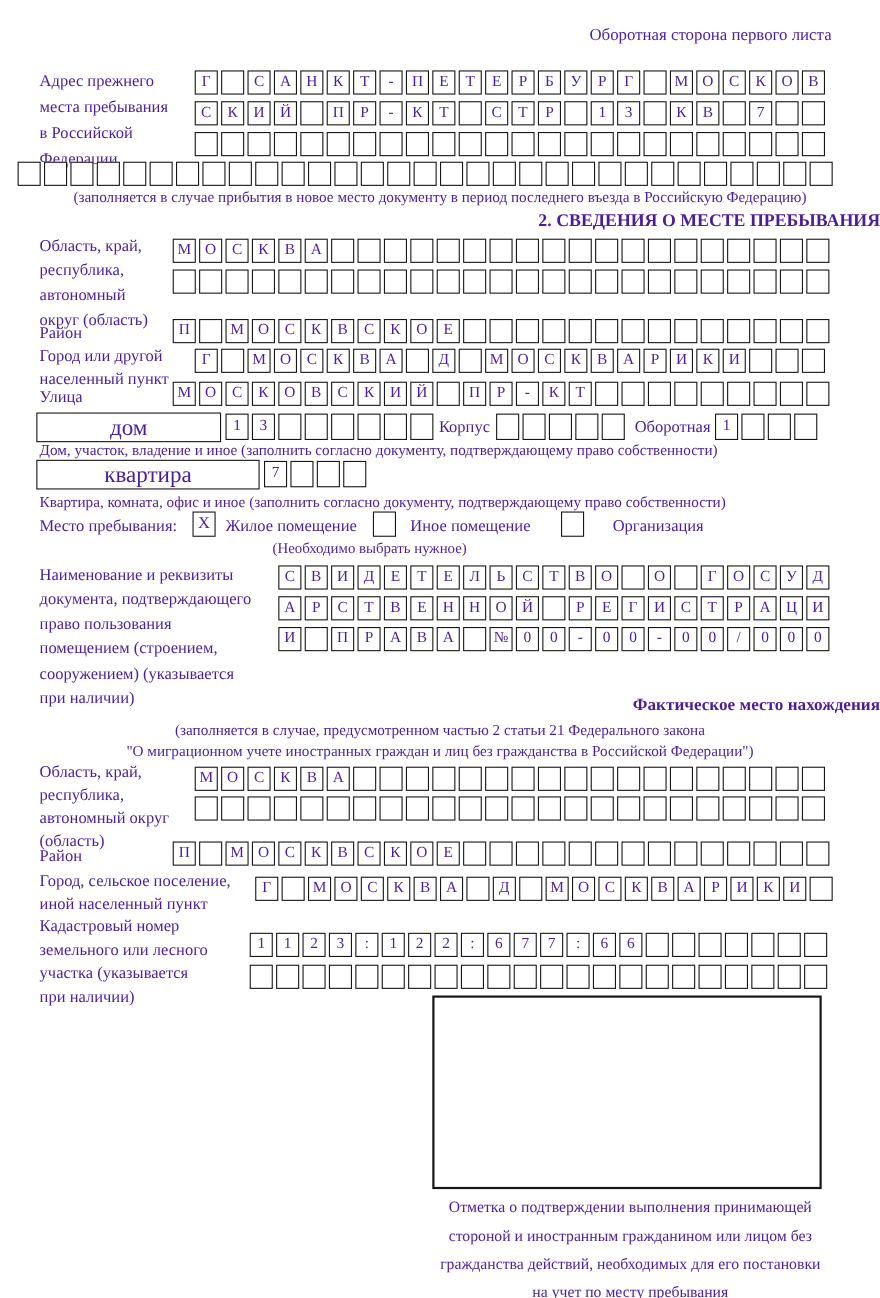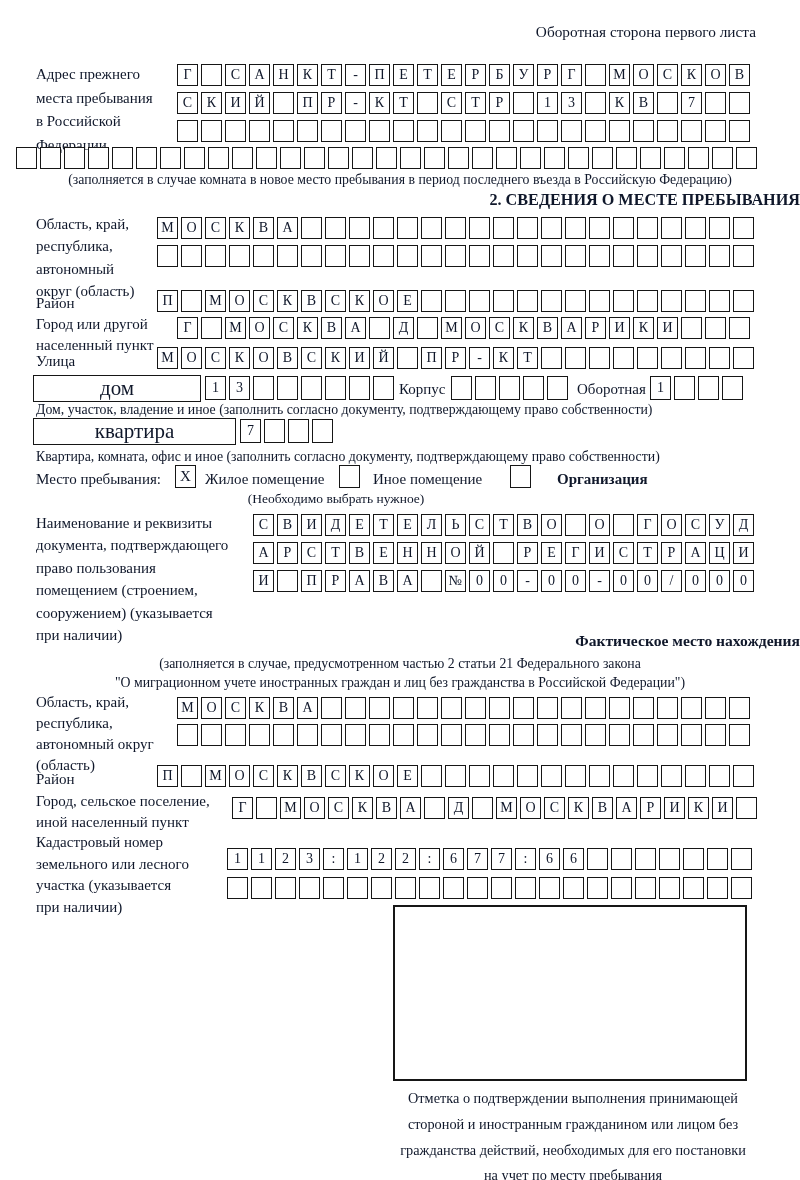--- a/index.html
+++ b/index.html
@@ -1,19 +1,19 @@
 <!DOCTYPE html>
 <html lang="ru"><head>
 <meta charset="utf-8">
 <title>Form</title>
 <style>
   html,body{margin:0;padding:0;background:#fff;}
   .page{
     position:relative;width:800px;height:1180px;background:#fff;
-    font-family:"Liberation Serif","DejaVu Serif",serif;color:#0f172a;
+    font-family:"Liberation Serif","DejaVu Serif",serif;color:#4c1d95;
     overflow:hidden;
   }
   .abs{position:absolute;}
   .lbl{font-size:15px;line-height:23px;}
   .lines div{white-space:nowrap;}
   .note{font-size:13.8px;white-space:nowrap;}
   .center{text-align:center;}
   .hdr{font-weight:bold;font-size:16.2px;text-align:right;}
   .cells{position:absolute;display:flex;gap:3px;}
   .cell{
@@ -154,21 +154,21 @@
       <span class="cell"></span>
       <span class="cell"></span>
       <span class="cell"></span>
       <span class="cell"></span>
       <span class="cell"></span>
       <span class="cell"></span>
       <span class="cell"></span>
       <span class="cell"></span>
       <span class="cell"></span>
     </div>
-  <div class="abs note center" style="left:0;top:172px;width:800px;">(заполняется в случае комната в новое место пребывания в период последнего въезда в Российскую Федерацию)</div>
+  <div class="abs note center" style="left:0;top:172px;width:800px;">(заполняется в случае прибытия в новое место документу в период последнего въезда в Российскую Федерацию)</div>
 
   <div class="abs hdr center" style="left:0;top:191px;width:800px;">2. СВЕДЕНИЯ О МЕСТЕ ПРЕБЫВАНИЯ</div>
 
   <div class="abs lbl lines" style="left:36px;top:213px;line-height:22.3px;">
       <div>Область, край,</div>
       <div>республика,</div>
       <div>автономный</div>
       <div>округ (область)</div>
     </div>
   <div class="cells" style="left:157px;top:217px;">
@@ -361,21 +361,21 @@
     <span>X</span>
   </div>
   <div class="abs lbl" style="left:205px;top:468px;">Жилое помещение</div>
   <div class="checkbox" style="left:339px;top:465px;">
     <span></span>
   </div>
   <div class="abs lbl" style="left:373px;top:468px;">Иное помещение</div>
   <div class="checkbox" style="left:510px;top:465px;">
     <span></span>
   </div>
-  <div class="abs lbl" style="left:557px;top:468px;font-weight:bold;">Организация</div>
+  <div class="abs lbl" style="left:557px;top:468px;">Организация</div>
   <div class="abs note center" style="left:136px;top:491px;width:400px;font-size:13.5px;">(Необходимо выбрать нужное)</div>
 
   <div class="abs lbl lines" style="left:36px;top:512px;line-height:22.4px;">
       <div>Наименование и реквизиты</div>
       <div>документа, подтверждающего</div>
       <div>право пользования</div>
       <div>помещением (строением,</div>
       <div>сооружением) (указывается</div>
       <div>при наличии)</div>
     </div>

